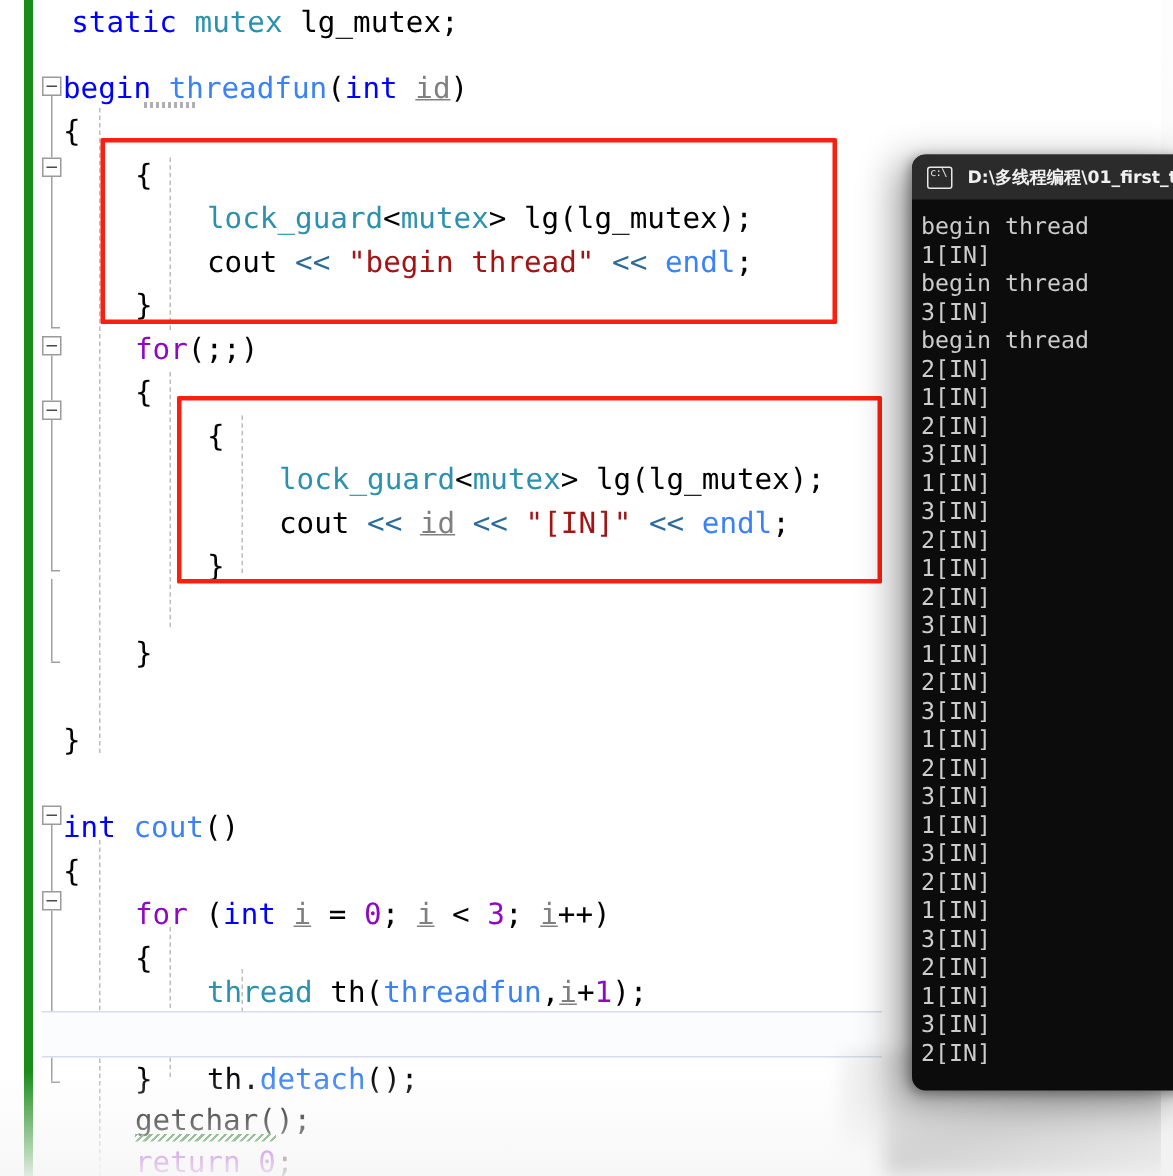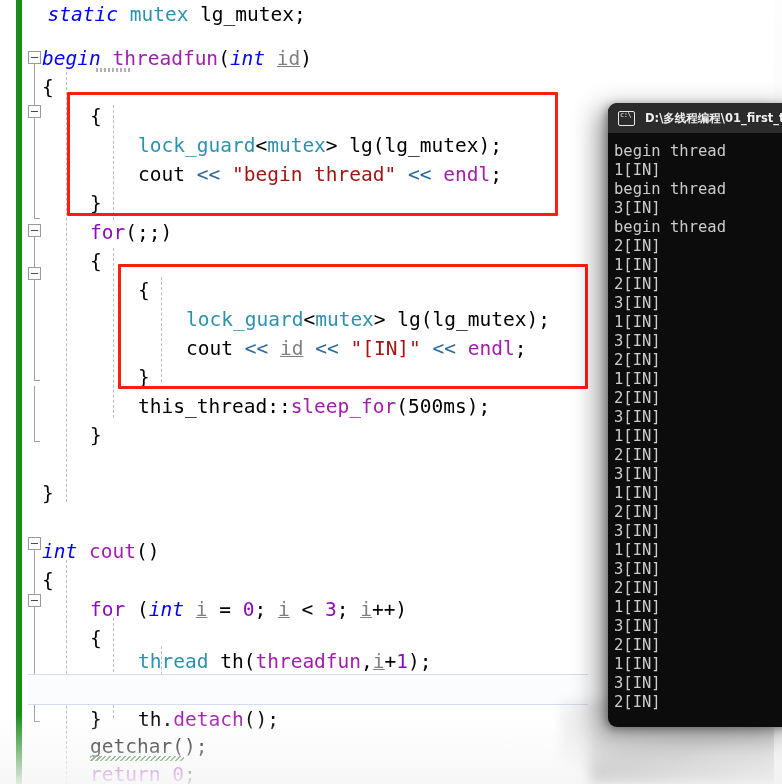--- a/index.html
+++ b/index.html
@@ -93,24 +93,24 @@
   .current-line {
     position: absolute;
     left: 28px;
     height: 29px;
     border-top: 1px solid #d6dced;
     border-bottom: 1px solid #d6dced;
     background: #fbfcfe;
   }
 
   
-  .kw        { color: #0000ff; font-style: italic; }   
+  .kw        { color: #0000ff; }   
   .kw2       { color: #8f08c4; }   
   .type      { color: #2b91af; }   
-  .fn        { color: #a21caf; }   
+  .fn        { color: #3b82f6; }   
   .str       { color: #a31515; }   
   .op        { color: #2b6a9c; }   
   .num       { color: #8f08c4; }   
   .var       { color: #808080; text-decoration: underline; }   
   .plain     { color: #000000; }
 
   
   .squiggle-dot {
     position: absolute;
     height: 4px;
@@ -289,21 +289,20 @@
     <div class="line" style="left:90px; top:247px;"><span class="plain">{</span></div>
 
     <div class="line" style="left:138px; top:276px;"><span class="plain">{</span></div>
 
     <div class="line" style="left:186px; top:305px;"><span class="type">lock_guard</span><span class="plain">&lt;</span><span class="type">mutex</span><span class="plain">&gt; lg(lg_mutex);</span></div>
 
     <div class="line" style="left:186px; top:334px;"><span class="plain">cout </span><span class="op">&lt;&lt;</span><span class="plain"> </span><span class="var">id</span><span class="plain"> </span><span class="op">&lt;&lt;</span><span class="plain"> </span><span class="str">"[IN]"</span><span class="plain"> </span><span class="op">&lt;&lt;</span><span class="plain"> </span><span class="fn">endl</span><span class="plain">;</span></div>
 
     <div class="line" style="left:138px; top:363px;"><span class="plain">}</span></div>
 
-    <div class="line" style="left:138px; top:392px;"><span class="plain">this_thread::</span><span class="fn">sleep_for</span><span class="plain">(500ms);</span></div>
 
     <div class="line" style="left:90px; top:421px;"><span class="plain">}</span></div>
 
     <div class="line" style="left:42px; top:479px;"><span class="plain">}</span></div>
 
     <div class="line" style="left:42px; top:537px;"><span class="kw">int</span><span class="plain"> </span><span class="fn">cout</span><span class="plain">()</span></div>
 
     <div class="line" style="left:42px; top:566px;"><span class="plain">{</span></div>
 
     <div class="line" style="left:90px; top:595px;"><span class="kw2">for</span><span class="plain"> (</span><span class="kw">int</span><span class="plain"> </span><span class="var">i</span><span class="plain"> = </span><span class="num">0</span><span class="plain">; </span><span class="var">i</span><span class="plain"> &lt; </span><span class="num">3</span><span class="plain">; </span><span class="var">i</span><span class="plain">++)</span></div>

